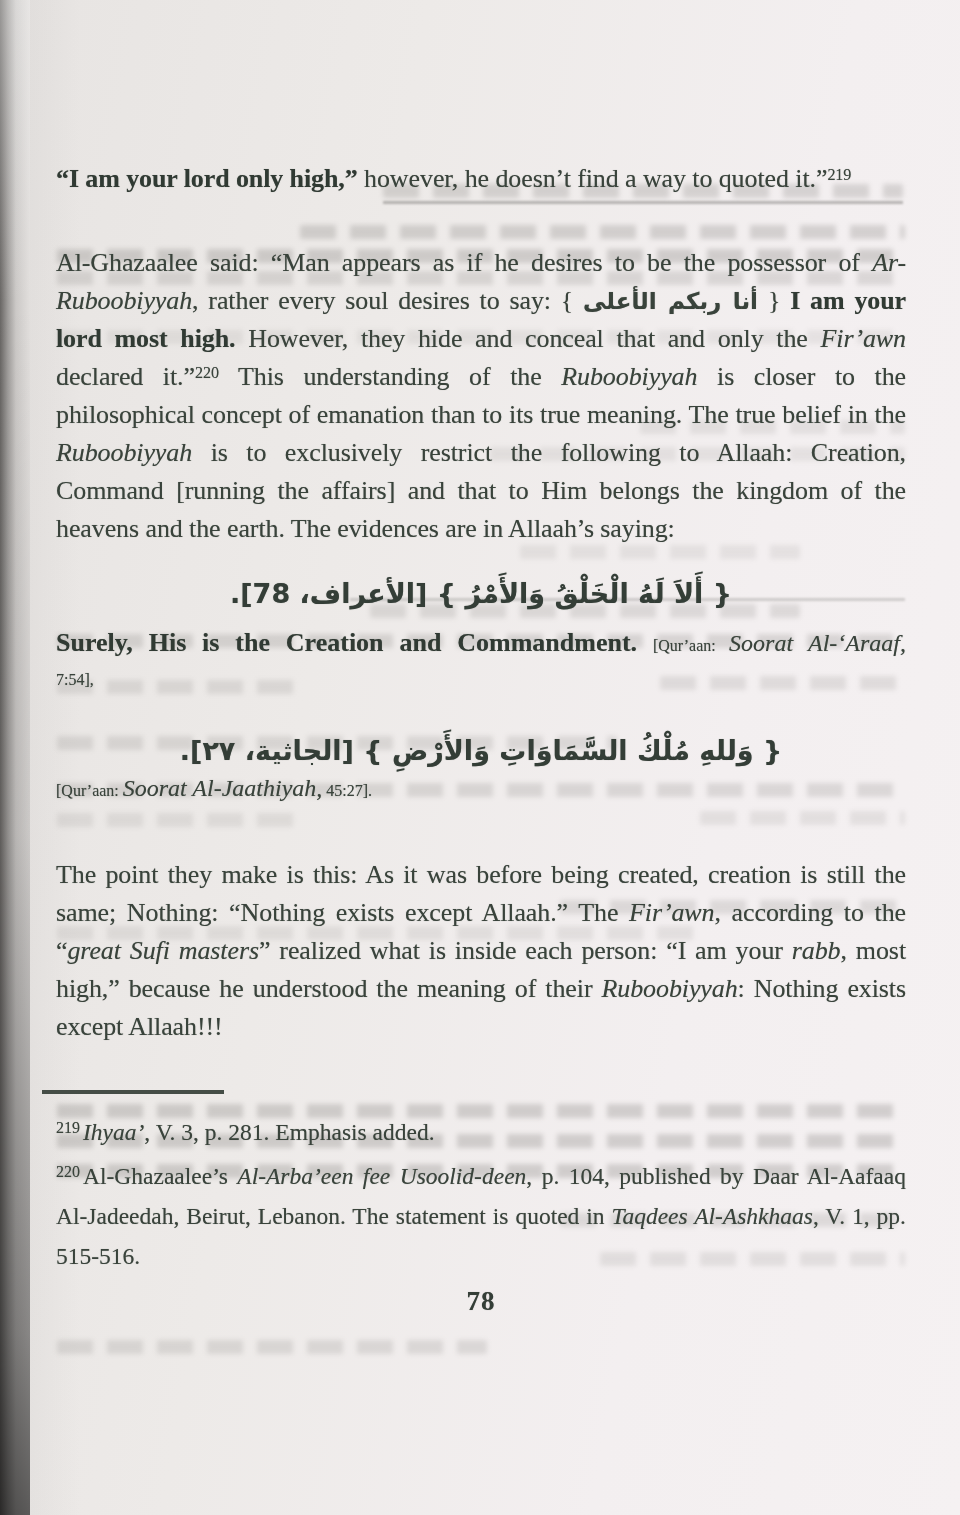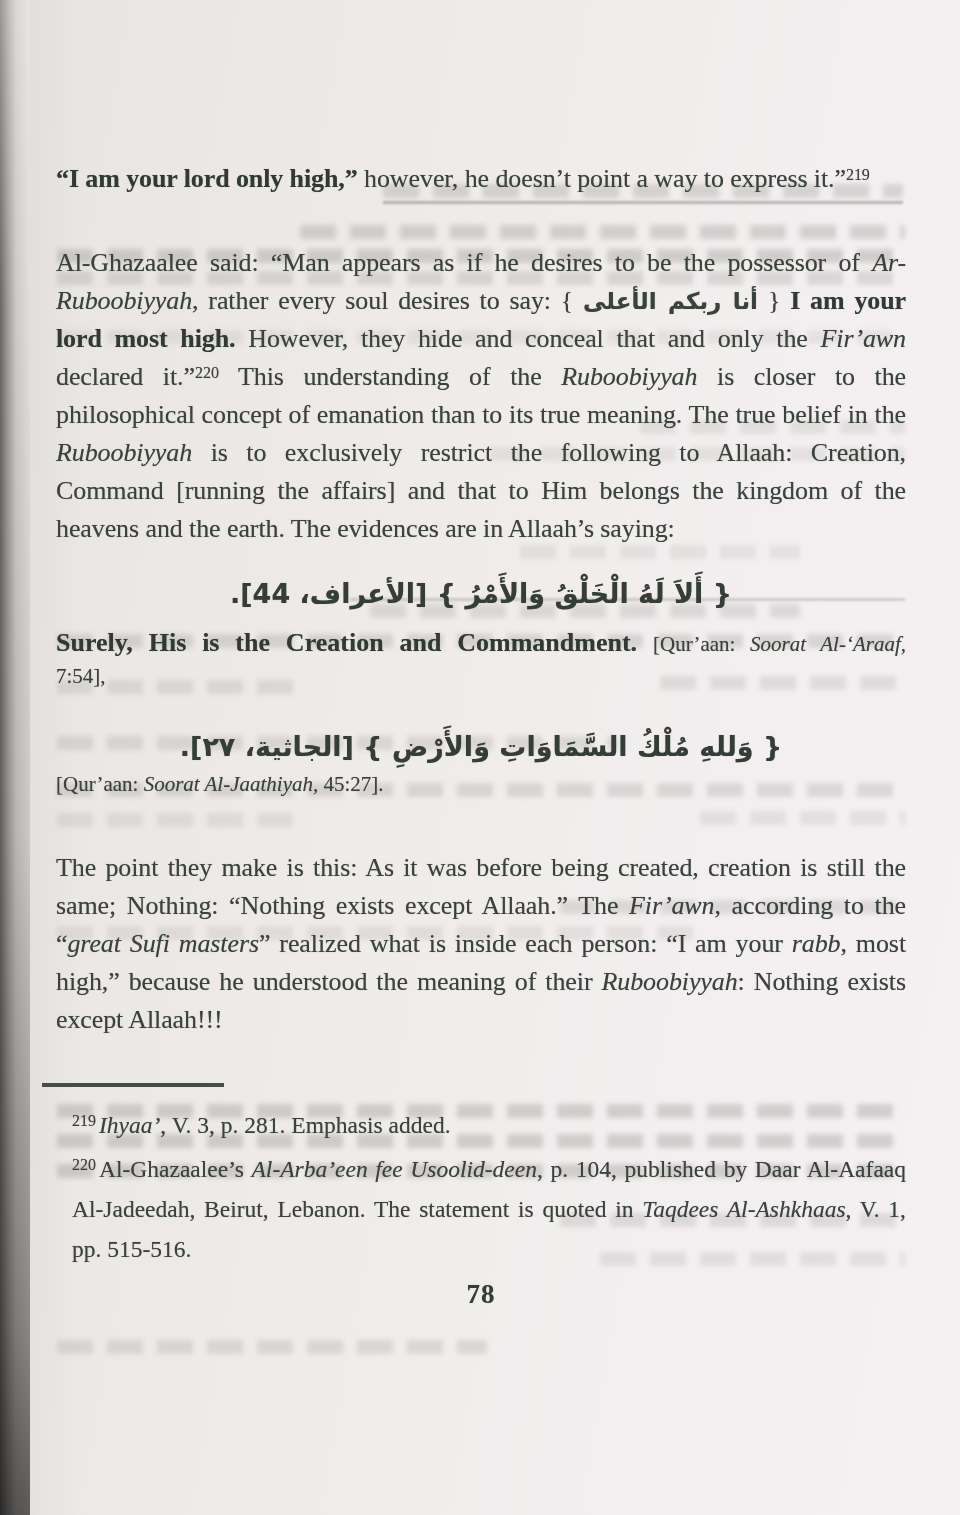--- a/index.html
+++ b/index.html
@@ -22,31 +22,31 @@
     text-shadow:0 0 .8px rgba(57,67,59,.5);}
   p{margin:0;}
   .body-par{font-size:26px;line-height:38px;text-align:justify;letter-spacing:-.1px;}
   .mt-par2{margin-top:46px;}
   .mt-par3{margin-top:52px;}
   .seg-bold{font-weight:700;color:#303a33;}
   .seg-italic{font-style:italic;}
   .seg-normal{}
   sup.seg-sup{font-size:.62em;line-height:0;position:relative;top:-.45em;vertical-align:baseline;}
   .seg-arabic{font-family:"DejaVu Sans",sans-serif;font-size:23px;font-weight:700;unicode-bidi:isolate;}
-  .seg-ref{font-size:21px;}
-  .seg-ref-italic{font-size:21px;font-style:italic;}
+  .seg-ref{font-size:16px;}
+  .seg-ref-italic{font-size:24px;font-style:italic;}
   .arabic-line{direction:rtl;text-align:center;font-family:"DejaVu Sans",sans-serif;
     font-size:27px;font-weight:700;line-height:48px;color:#343e37;}
   .ar1{margin-top:22px;}
   .ar2{margin-top:34px;}
   .trans-l1{margin-top:6px;font-size:26px;line-height:38px;text-align:justify;text-align-last:justify;}
   .trans-l2{font-size:20.5px;line-height:26px;}
   .v2-l1{margin-top:4px;}
   .fn-rule{width:182px;border:none;border-top:4px solid #454d46;margin:44px 0 0 -14px;}
-  .fn{font-size:23.5px;line-height:40px;text-align:justify;margin-left:16px;}
+  .fn{font-size:23.5px;line-height:40px;text-align:justify;}
   .fn-219{margin-top:18px;}
   .fn-220{margin-top:4px;}
   .fn sup.seg-sup{font-size:16px;margin-right:3px;}
   .page-num{margin-top:10px;text-align:center;font-size:27px;font-weight:600;letter-spacing:1px;color:#343e37;}
 </style>
 </head>
 <body>
 
 <div class="sheet">
   <div class="gutter"></div>
@@ -73,25 +73,25 @@
   <div class="ghost" style="left:57px;top:926px;width:650px;opacity:.14"></div>
   <div class="ghost" style="left:57px;top:1104px;width:848px;opacity:.3"></div>
   <div class="ghost" style="left:57px;top:1134px;width:848px;opacity:.3"></div>
   <div class="ghost" style="left:57px;top:1164px;width:848px;opacity:.3"></div>
   <div class="ghost" style="left:560px;top:1213px;width:345px;opacity:.2"></div>
   <div class="ghost" style="left:600px;top:1252px;width:305px;opacity:.16"></div>
   <div class="ghost" style="left:57px;top:1340px;width:430px;opacity:.2"></div>
 
   <div class="content">
 
-    <p class="body-par"><span class="seg-bold">“I am your lord only high,”</span><span class="seg-normal"> however, he doesn’t point a way to express it.”</span><sup class="seg-sup">219</sup></p>
+    <p class="body-par"><span class="seg-bold">“I am your lord only high,”</span><span class="seg-normal"> however, he doesn’t find a way to quoted it.”</span><sup class="seg-sup">219</sup></p>
 
     <p class="body-par mt-par2"><span class="seg-normal">Al-Ghazaalee said: “Man appears as if he desires to be the possessor of </span><span class="seg-italic">Ar-Ruboobiyyah</span><span class="seg-normal">, rather every soul desires to say: { </span><span class="seg-arabic" dir="rtl">أنا ربكم الأعلى</span><span class="seg-normal"> } </span><span class="seg-bold">I am your lord most high.</span><span class="seg-normal"> However, they hide and conceal that and only the </span><span class="seg-italic">Fir’awn</span><span class="seg-normal"> declared it.”</span><sup class="seg-sup">220</sup><span class="seg-normal"> This understanding of the </span><span class="seg-italic">Ruboobiyyah</span><span class="seg-normal"> is closer to the philosophical concept of emanation than to its true meaning. The true belief in the </span><span class="seg-italic">Ruboobiyyah</span><span class="seg-normal"> is to exclusively restrict the following to Allaah: Creation, Command [running the affairs] and that to Him belongs the kingdom of the heavens and the earth. The evidences are in Allaah’s saying:</span></p>
 
-    <p class="arabic-line ar1" dir="rtl">{ أَلاَ لَهُ الْخَلْقُ وَالأَمْرُ } [الأعراف، 44].</p>
+    <p class="arabic-line ar1" dir="rtl">{ أَلاَ لَهُ الْخَلْقُ وَالأَمْرُ } [الأعراف، 78].</p>
 
     <p class="trans-l1"><span class="seg-bold">Surely,  His is the Creation and Commandment. </span><span class="seg-ref">[Qur’aan: </span><span class="seg-ref-italic">Soorat Al-‘Araaf,</span></p>
     <p class="trans-l2"><span class="seg-ref">7:54],</span></p>
 
     <p class="arabic-line ar2" dir="rtl">{ وَللهِ مُلْكُ السَّمَاوَاتِ وَالأَرْضِ } [الجاثية، ٢٧].</p>
 
     <p class="trans-l2"><span class="seg-ref">[Qur’aan: </span><span class="seg-ref-italic">Soorat Al-Jaathiyah,</span><span class="seg-ref"> 45:27].</span></p>
 
     <p class="body-par mt-par3"><span class="seg-normal">The point they make is this: As it was before being created, creation is still the same; Nothing: “Nothing exists except Allaah.” The </span><span class="seg-italic">Fir’awn</span><span class="seg-normal">, according to the “</span><span class="seg-italic">great Sufi masters</span><span class="seg-normal">” realized what is inside each person: “I am your </span><span class="seg-italic">rabb</span><span class="seg-normal">, most high,” because he understood the meaning of their </span><span class="seg-italic">Ruboobiyyah</span><span class="seg-normal">: Nothing exists except Allaah!!!</span></p>
 

